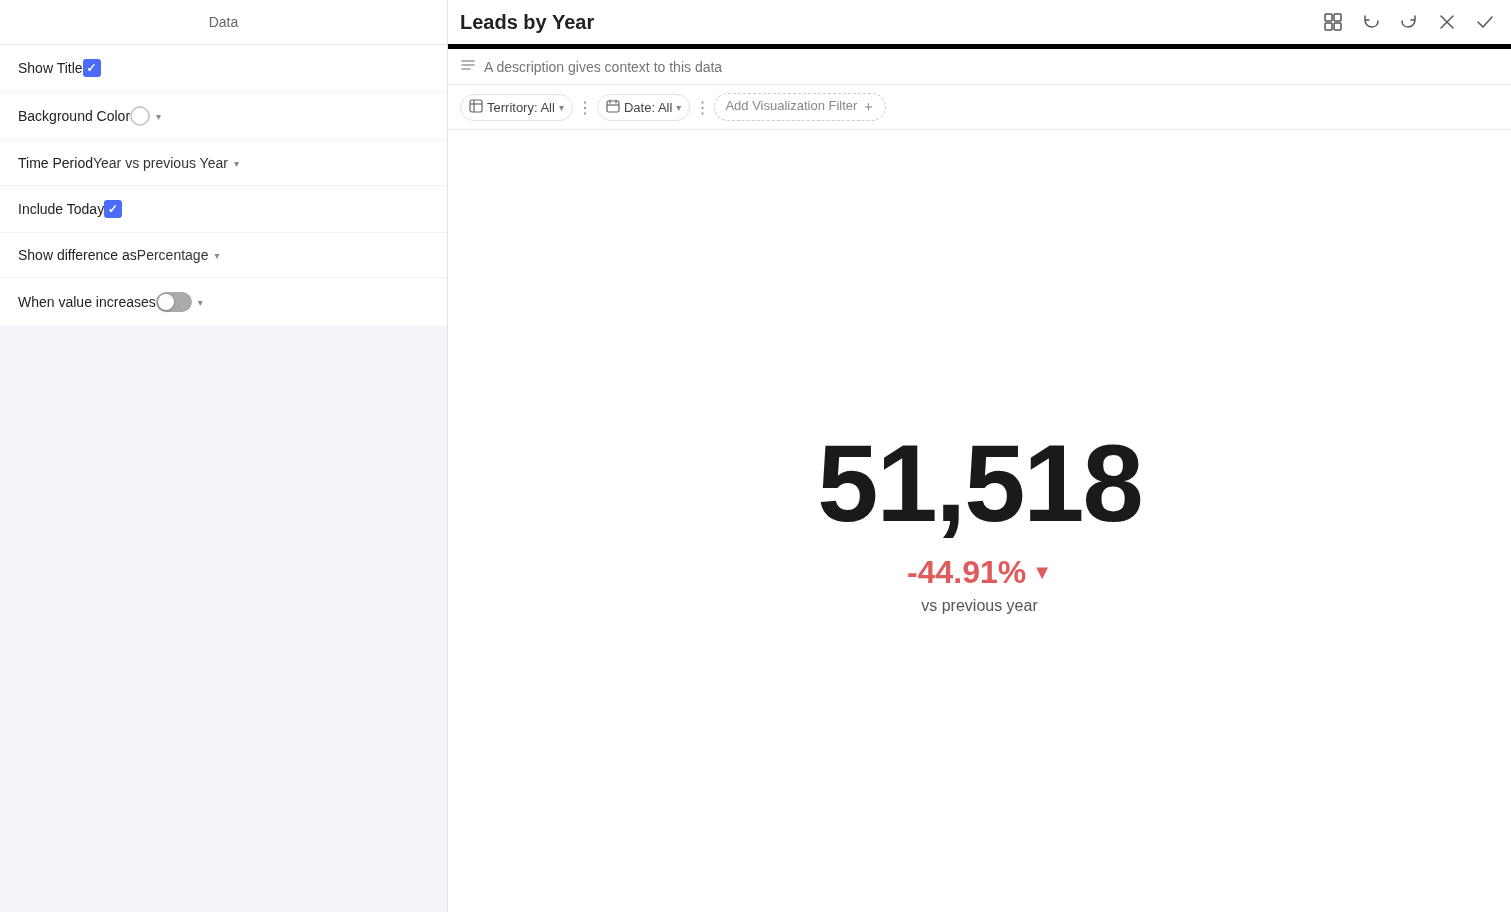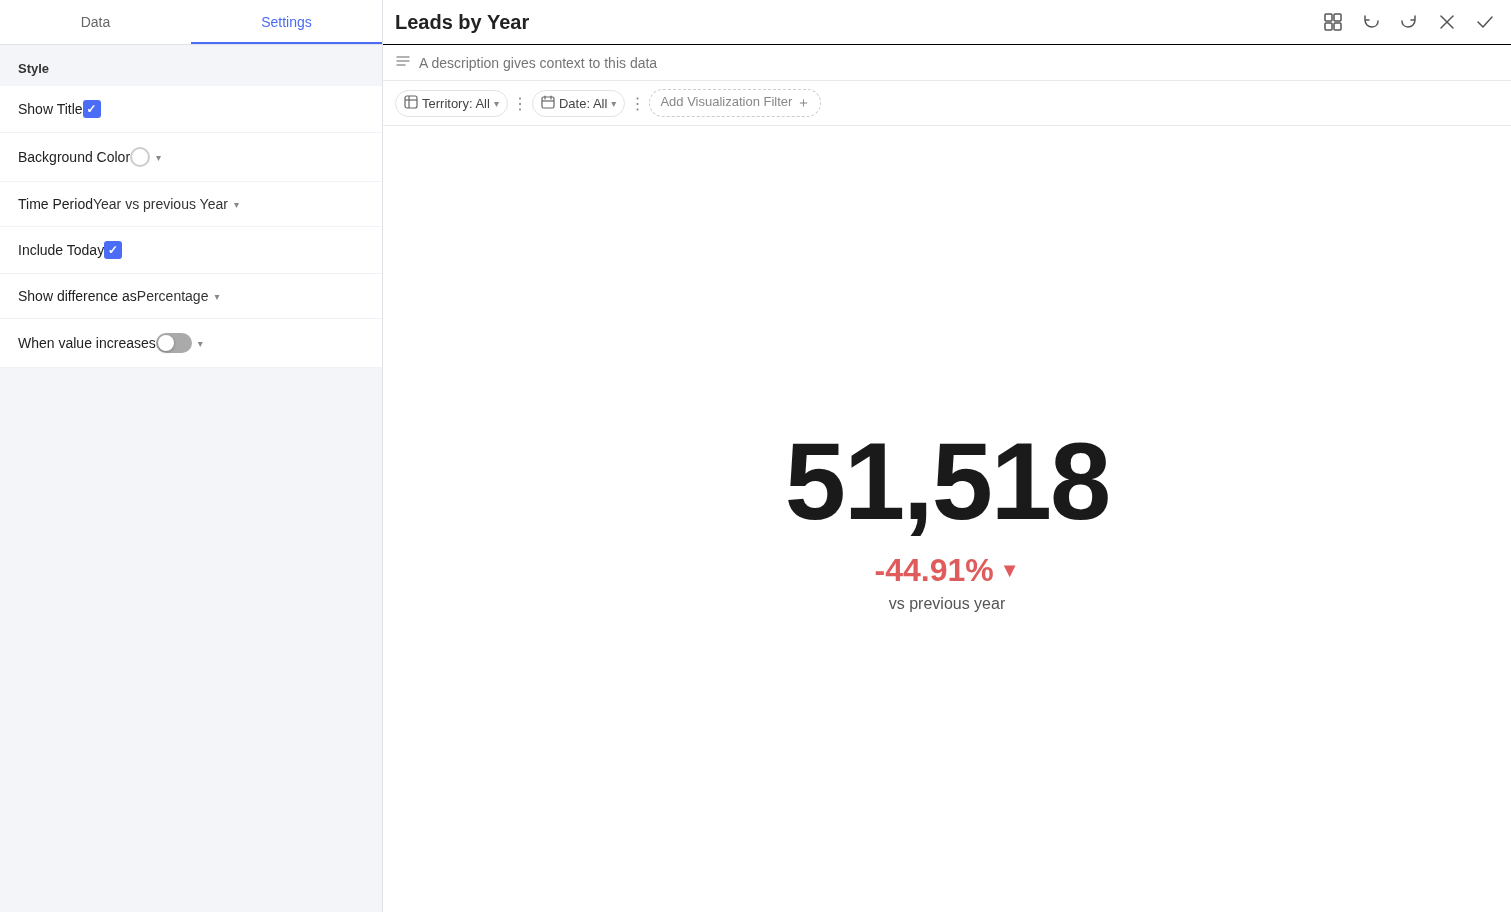--- a/index.html
+++ b/index.html
@@ -1,20 +1,20 @@
 <!DOCTYPE html>
 <html><head>
   <meta charset="utf-8">
   <style>
     * { box-sizing: border-box; margin: 0; padding: 0; }
     body { font-family: -apple-system, BlinkMacSystemFont, 'Segoe UI', sans-serif; background: #f0f2f5; display: flex; height: 912px; width: 1511px; overflow: hidden; }
 
     
     .left-panel {
-      width: 383px;
+      width: 448px;
       background: #f4f5f8;
       border-right: 1px solid #e0e2e8;
       display: flex;
       flex-direction: column;
       flex-shrink: 0;
     }
 
     .tabs {
       display: flex;
       background: #fff;
@@ -141,21 +141,21 @@
       flex: 1;
       background: #fff;
       display: flex;
       flex-direction: column;
     }
 
     .top-bar {
       display: flex;
       align-items: center;
       padding: 8px 12px;
-      border-bottom: 1px solid #000000;
+      border-bottom: 5px solid #000000;
       gap: 8px;
     }
     .title-input {
       flex: 1;
       font-size: 20px;
       font-weight: 600;
       color: #222;
       border: none;
       outline: none;
       background: transparent;
@@ -276,24 +276,22 @@
       text-align: center;
     }
   </style>
 </head>
 <body>
 
 <div class="left-panel">
 
   <div class="tabs">
     <div class="tab">Data</div>
-    <div class="tab active">Settings</div>
-  </div>
-
-  <div class="style-section">Style</div>
+  </div>
+
 
   <div class="setting-row">
     <span class="setting-label">Show Title</span>
     <div class="setting-control">
       <div class="checkbox-blue"></div>
     </div>
   </div>
 
   <div class="setting-row">
     <span class="setting-label">Background Color</span>

